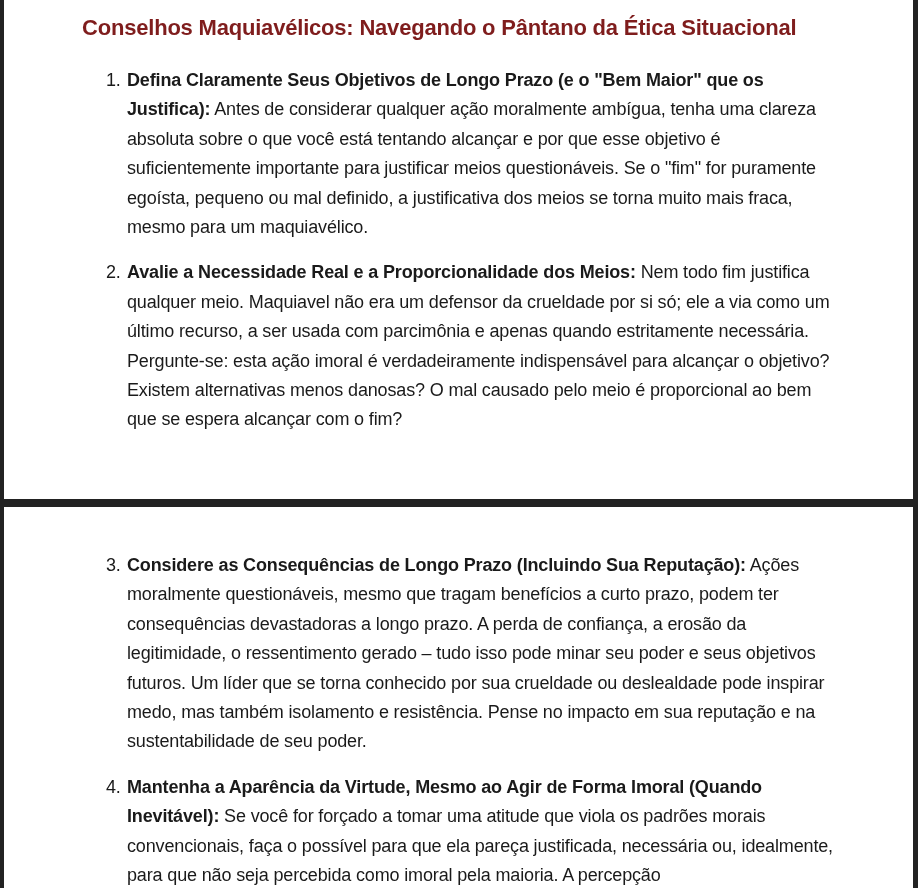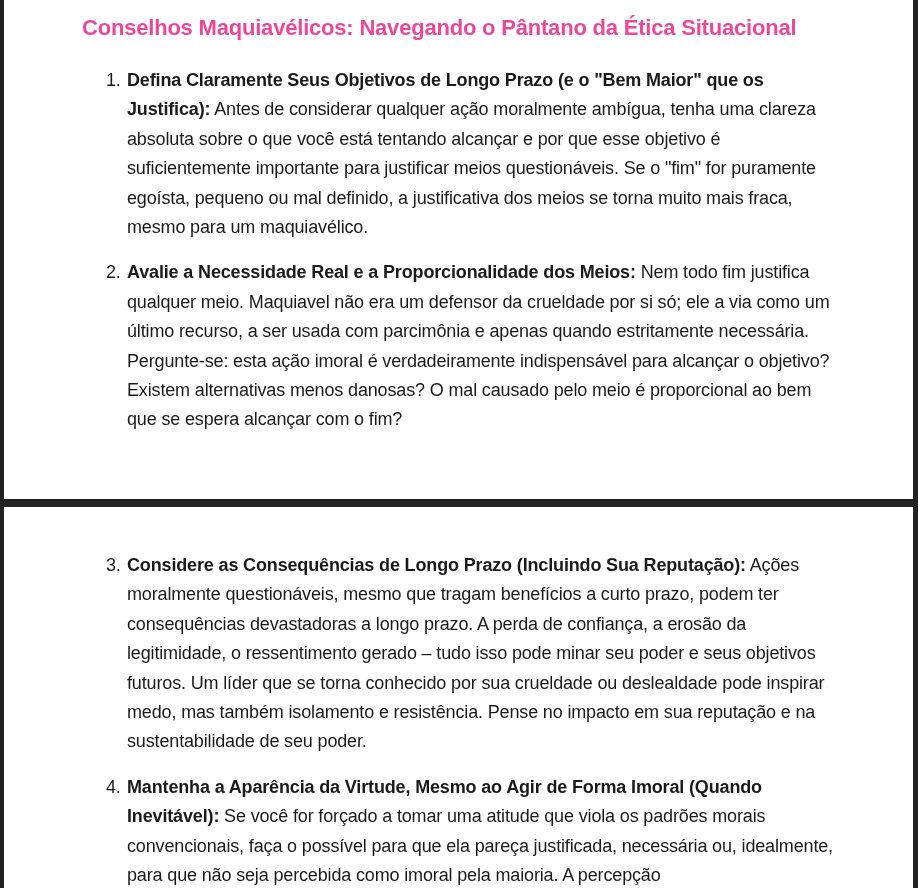--- a/index.html
+++ b/index.html
@@ -16,21 +16,21 @@
     overflow: hidden;
   }
   .panel.top { top: 0; height: 499px; }
   .panel.bottom { top: 507px; height: 381px; }
   .title {
     position: absolute;
     left: 78px; top: 15px;
     margin: 0;
     font-size: 22px;
     font-weight: bold;
-    color: #ec4899;
+    color: #7f1d1d;
     white-space: nowrap;
     letter-spacing: -0.2px;
   }
   ol.items {
     position: absolute;
     left: 0; right: 0;
     margin: 0; padding: 0;
     list-style: none;
   }
   .panel.top ol.items { top: 66px; }

